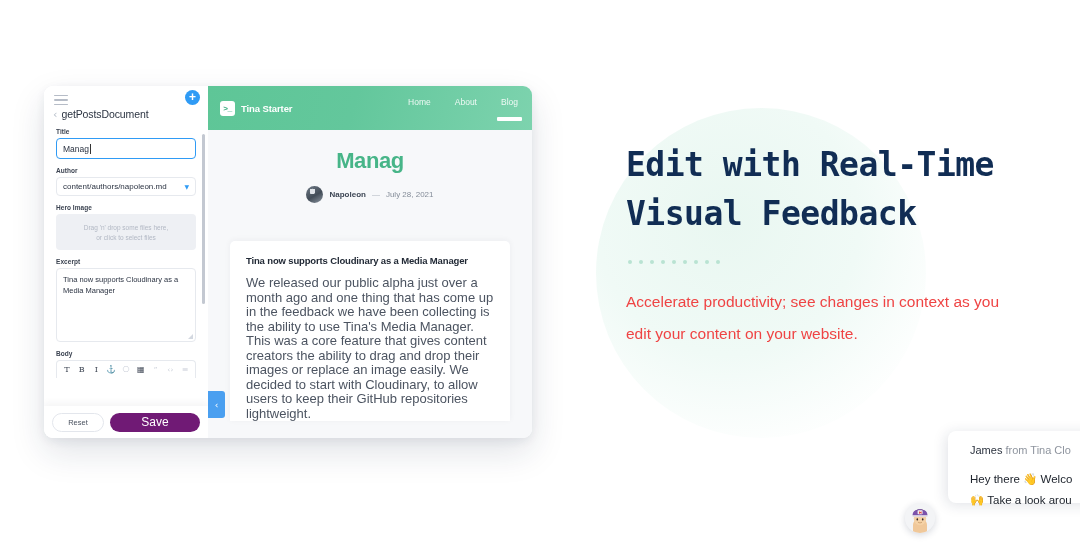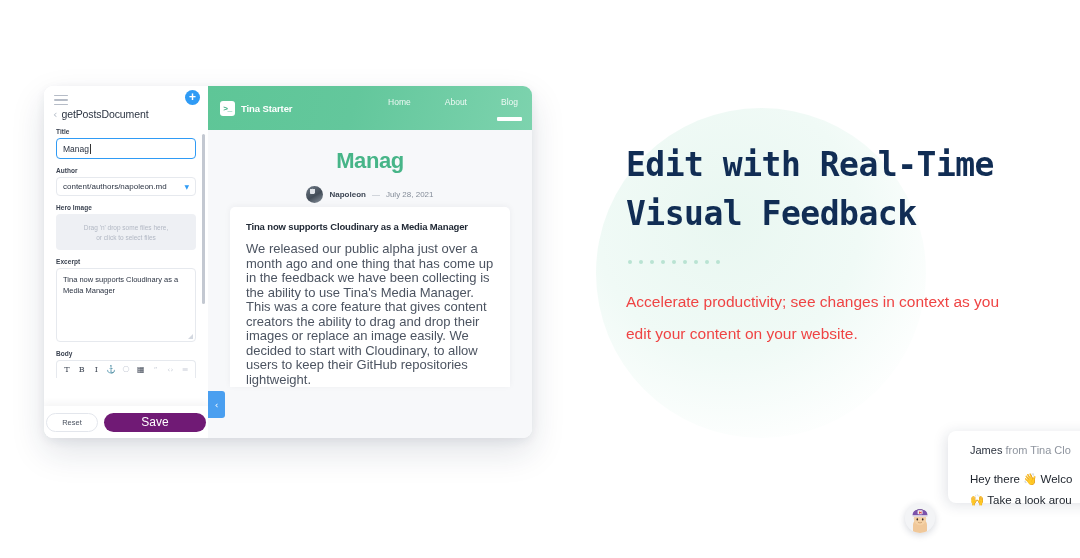--- a/index.html
+++ b/index.html
@@ -252,21 +252,21 @@
 
   
   .sidebar-footer {
     position: absolute;
     left: 0; right: 0; bottom: 0;
     height: 32px;
     background: #ffffff;
     display: flex;
     align-items: center;
     gap: 6px;
-    padding: 0 2px;
+    padding: 0 8px;
     box-shadow: 0 -3px 7px rgba(30,40,60,0.05);
   }
   .btn-reset {
     width: 52px;
     height: 19px;
     border-radius: 10px;
     border: 1px solid #e3e6ec;
     background: #fff;
     color: #4b5costume;
     color: #4b5360;
@@ -327,21 +327,21 @@
   .brand-name {
     color: #fff;
     font-size: 9.5px;
     font-weight: bold;
     letter-spacing: -0.1px;
   }
   .site-nav {
     margin-left: auto;
     display: flex;
     align-items: center;
-    gap: 34px;
+    gap: 24px;
   }
   .nav-link {
     color: rgba(255,255,255,0.88);
     font-size: 8.5px;
     text-decoration: none;
     position: relative;
     padding-bottom: 12px;
     cursor: pointer;
   }
   .nav-link.active::after {
@@ -363,21 +363,21 @@
     font-size: 22px;
     font-weight: bold;
     letter-spacing: -0.4px;
     margin-bottom: 12px;
   }
   .byline {
     display: flex;
     align-items: center;
     justify-content: center;
     gap: 6px;
-    margin-bottom: 4px;
+    margin-bottom: 38px;
   }
   .avatar-sm {
     width: 17px;
     height: 17px;
     border-radius: 50%;
     background:
       radial-gradient(circle at 38% 32%, #dfe3e8 0 18%, rgba(0,0,0,0) 19%),
       linear-gradient(150deg, #6f7a86 0%, #434d58 55%, #8d96a1 100%);
     flex: 0 0 17px;
   }

